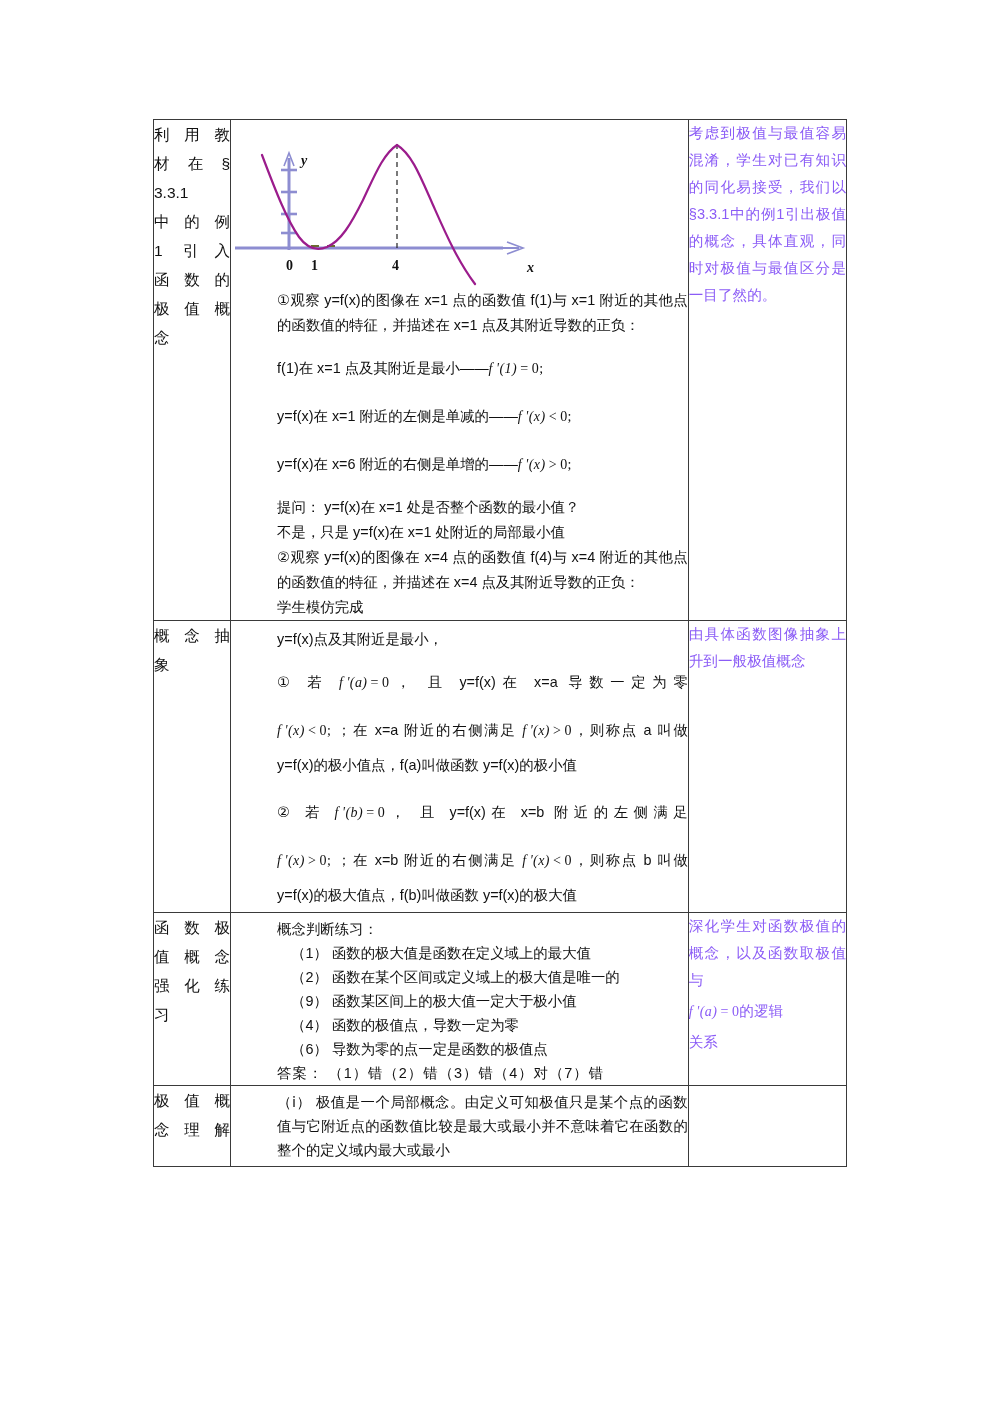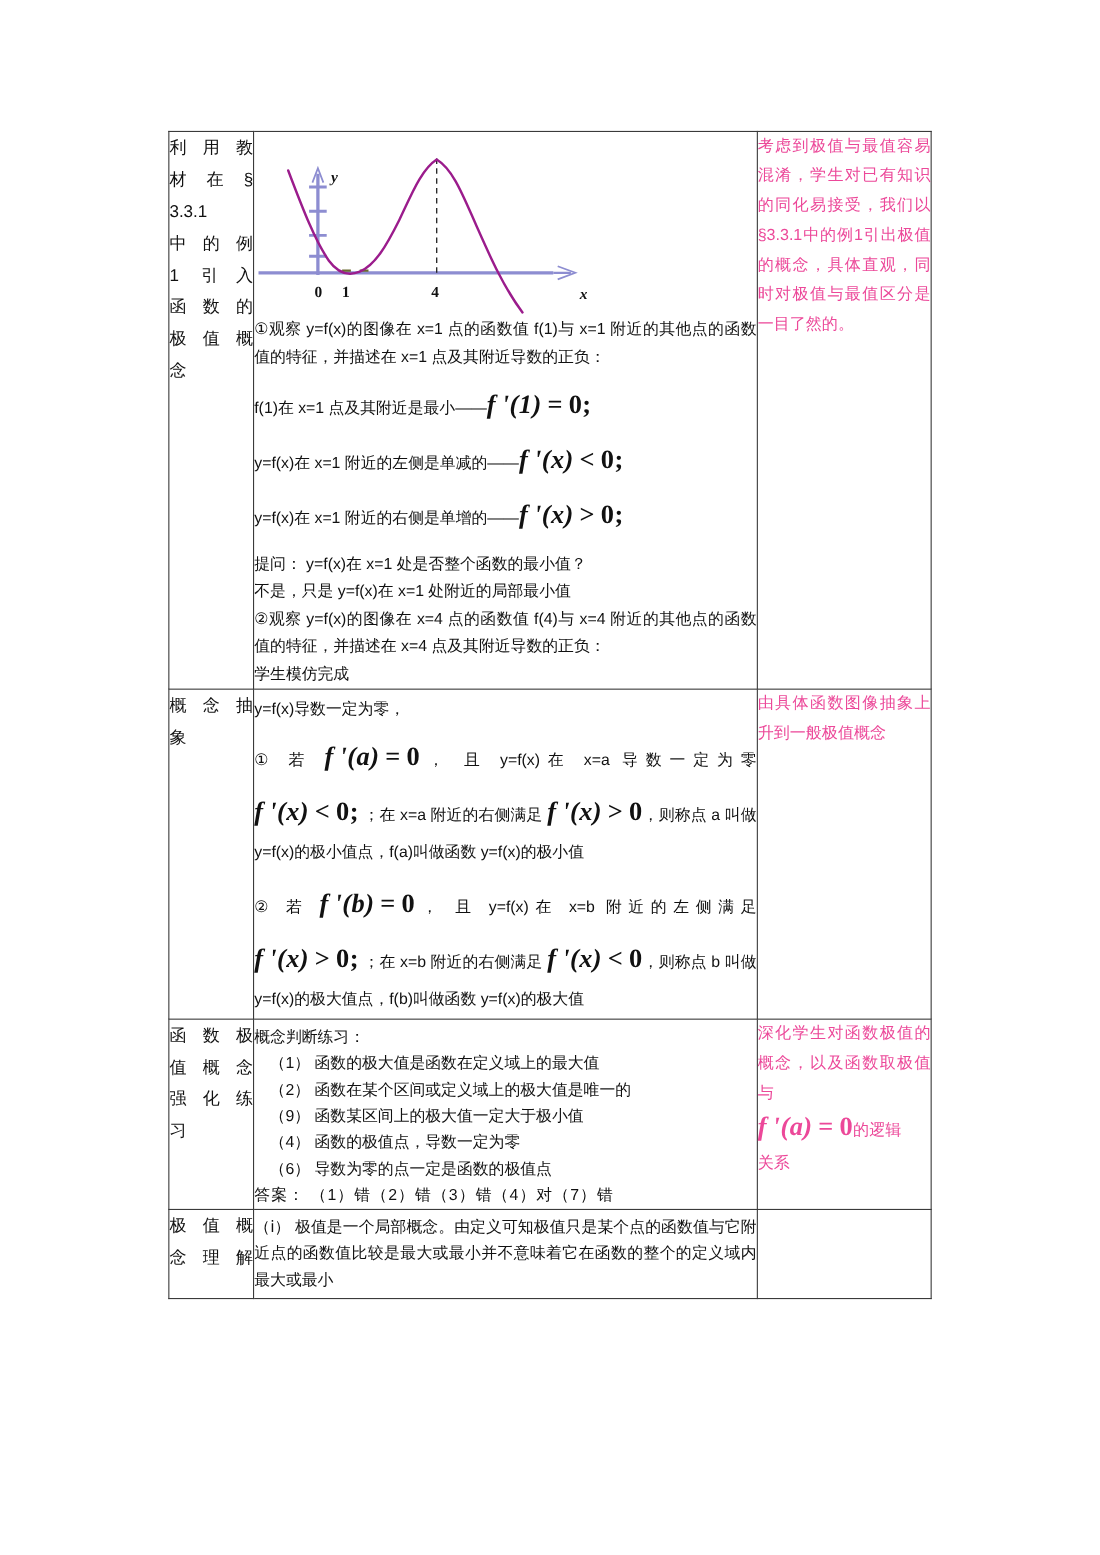--- a/index.html
+++ b/index.html
@@ -53,51 +53,51 @@
   }
 
   
   .main-cell {
     padding: 4px 8px 6px 6px;
   }
   .main-inner {
     font-size: 14.4px;
     line-height: 25px;
     color: #111;
+    margin-left: 46px;
   }
   .main-inner p {
     margin: 0;
     text-align: justify;
     text-justify: inter-ideograph;
   }
   .gap-p { margin-top: 13px !important; }
   .tight { line-height: 24px; }
 
   
   .note-cell {
     padding: 6px 6px 6px 7px;
   }
   .note-inner {
     font-size: 14.6px;
     line-height: 27px;
     text-align: justify;
     text-align-last: justify;
-    color: #ec4899;
+    color: #8b5cf6;
   }
   .note-inner p { margin: 0; text-align: justify; text-align-last: justify; }
   .note-inner p.lastp { text-align-last: left; }
 
   
   .mth {
     font-family: "Liberation Serif", "DejaVu Serif", serif;
-    font-size: 24px;
+    font-size: 14px;
     font-style: italic;
     letter-spacing: 0.4px;
     white-space: nowrap;
-    font-weight: bold;
   }
   .mth .op {
     font-style: normal;
     font-family: "Liberation Serif", "DejaVu Serif", serif;
   }
   .mth .num { font-style: normal; }
   .fline { line-height: 34px; }
 
   
   .figure-wrap {
@@ -178,21 +178,21 @@
           </svg>
         </div>
 
         <div class="main-inner">
           <p>①观察 y=f(x)的图像在 x=1 点的函数值 f(1)与 x=1 附近的其他点的函数值的特征，并描述在 x=1 点及其附近导数的正负：</p>
 
           <p class="gap-p fline"><span>f(1)在 x=1 点及其附近是最小——</span><span class="mth"><i>f</i> '(1) <span class="op">=</span> <span class="num">0</span><span class="op">;</span></span></p>
 
           <p class="gap-p fline"><span>y=f(x)在 x=1 附近的左侧是单减的——</span><span class="mth"><i>f</i> '(<i>x</i>) <span class="op">&lt;</span> <span class="num">0</span><span class="op">;</span></span></p>
 
-          <p class="gap-p fline"><span>y=f(x)在 x=1 附近的右侧是单增的——</span><span class="mth"><i>f</i> '(<i>x</i>) <span class="op">&gt;</span> <span class="num">0</span><span class="op">;</span></span></p>
+          <p class="gap-p fline"><span>y=f(x)在 x=6 附近的右侧是单增的——</span><span class="mth"><i>f</i> '(<i>x</i>) <span class="op">&gt;</span> <span class="num">0</span><span class="op">;</span></span></p>
 
           <p class="gap-p">提问： y=f(x)在 x=1 处是否整个函数的最小值？</p>
           <p>不是，只是 y=f(x)在 x=1 处附近的局部最小值</p>
           <p>②观察 y=f(x)的图像在 x=4 点的函数值 f(4)与 x=4 附近的其他点的函数值的特征，并描述在 x=4 点及其附近导数的正负：</p>
           <p>学生模仿完成</p>
         </div>
       </td>
 
       <td class="note-cell vcenter-cell">
         <div class="note-inner">
@@ -204,21 +204,21 @@
     <tr>
       <td class="label-cell vcenter-cell">
         <div class="label-inner">
           <span>概念抽</span><br>
           <span>象</span>
         </div>
       </td>
 
       <td class="main-cell">
         <div class="main-inner" style="padding-top:6px;">
-          <p>y=f(x)导数一定为零，</p>
+          <p>y=f(x)点及其附近是最小，</p>
 
           <p class="gap-p fline" style="text-align:justify;text-align-last:justify;"><span>① 若</span>&nbsp;<span class="mth"><i>f</i> '(<i>a</i>) <span class="op">=</span> <span class="num">0</span></span><span>，  且  y=f(x)在  x=a  导数一定为零</span></p>
 
           <p class="gap-p fline"><span class="mth"><i>f</i> '(<i>x</i>) <span class="op">&lt;</span> <span class="num">0</span><span class="op">;</span></span> <span>；在 x=a 附近的右侧满足</span> <span class="mth"><i>f</i> '(<i>x</i>) <span class="op">&gt;</span> <span class="num">0</span></span><span>，则称点 a 叫做 y=f(x)的极小值点，f(a)叫做函数 y=f(x)的极小值</span></p>
 
           <p class="gap-p fline" style="text-align:justify;text-align-last:justify;"><span>② 若</span>&nbsp;<span class="mth"><i>f</i> '(<i>b</i>) <span class="op">=</span> <span class="num">0</span></span><span>，  且  y=f(x)在  x=b  附近的左侧满足</span></p>
 
           <p class="gap-p fline"><span class="mth"><i>f</i> '(<i>x</i>) <span class="op">&gt;</span> <span class="num">0</span><span class="op">;</span></span> <span>；在 x=b 附近的右侧满足</span> <span class="mth"><i>f</i> '(<i>x</i>) <span class="op">&lt;</span> <span class="num">0</span></span><span>，则称点 b 叫做 y=f(x)的极大值点，f(b)叫做函数 y=f(x)的极大值</span></p>
         </div>
       </td>

